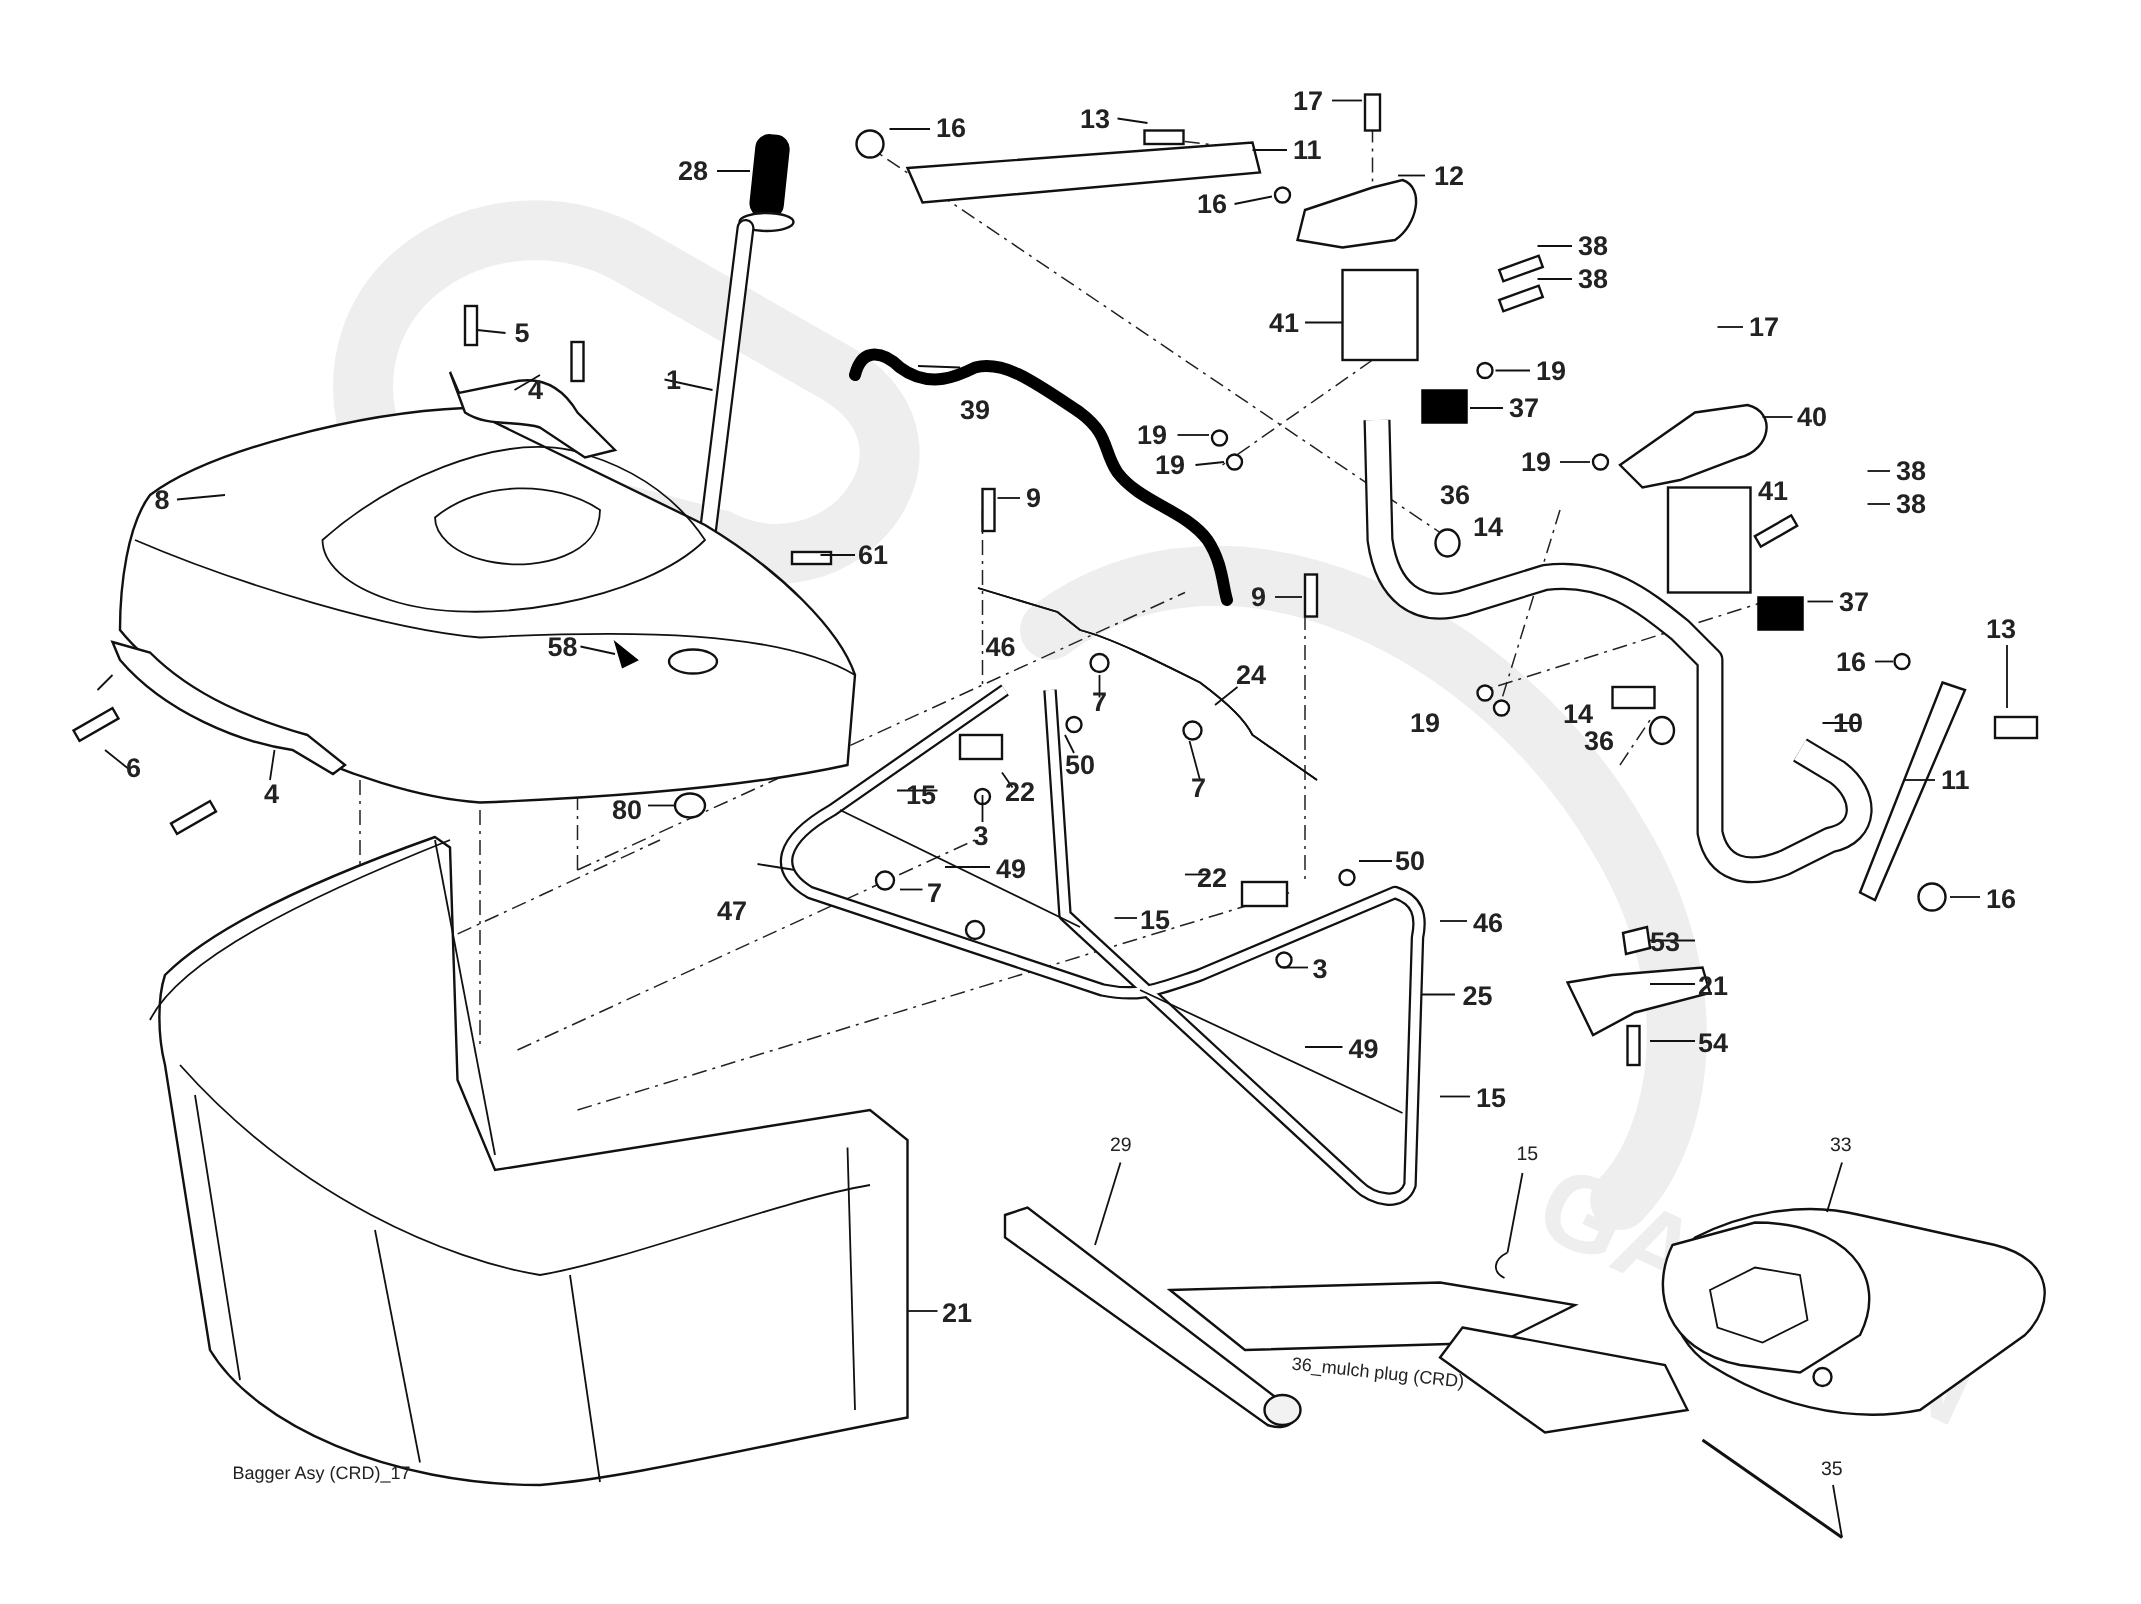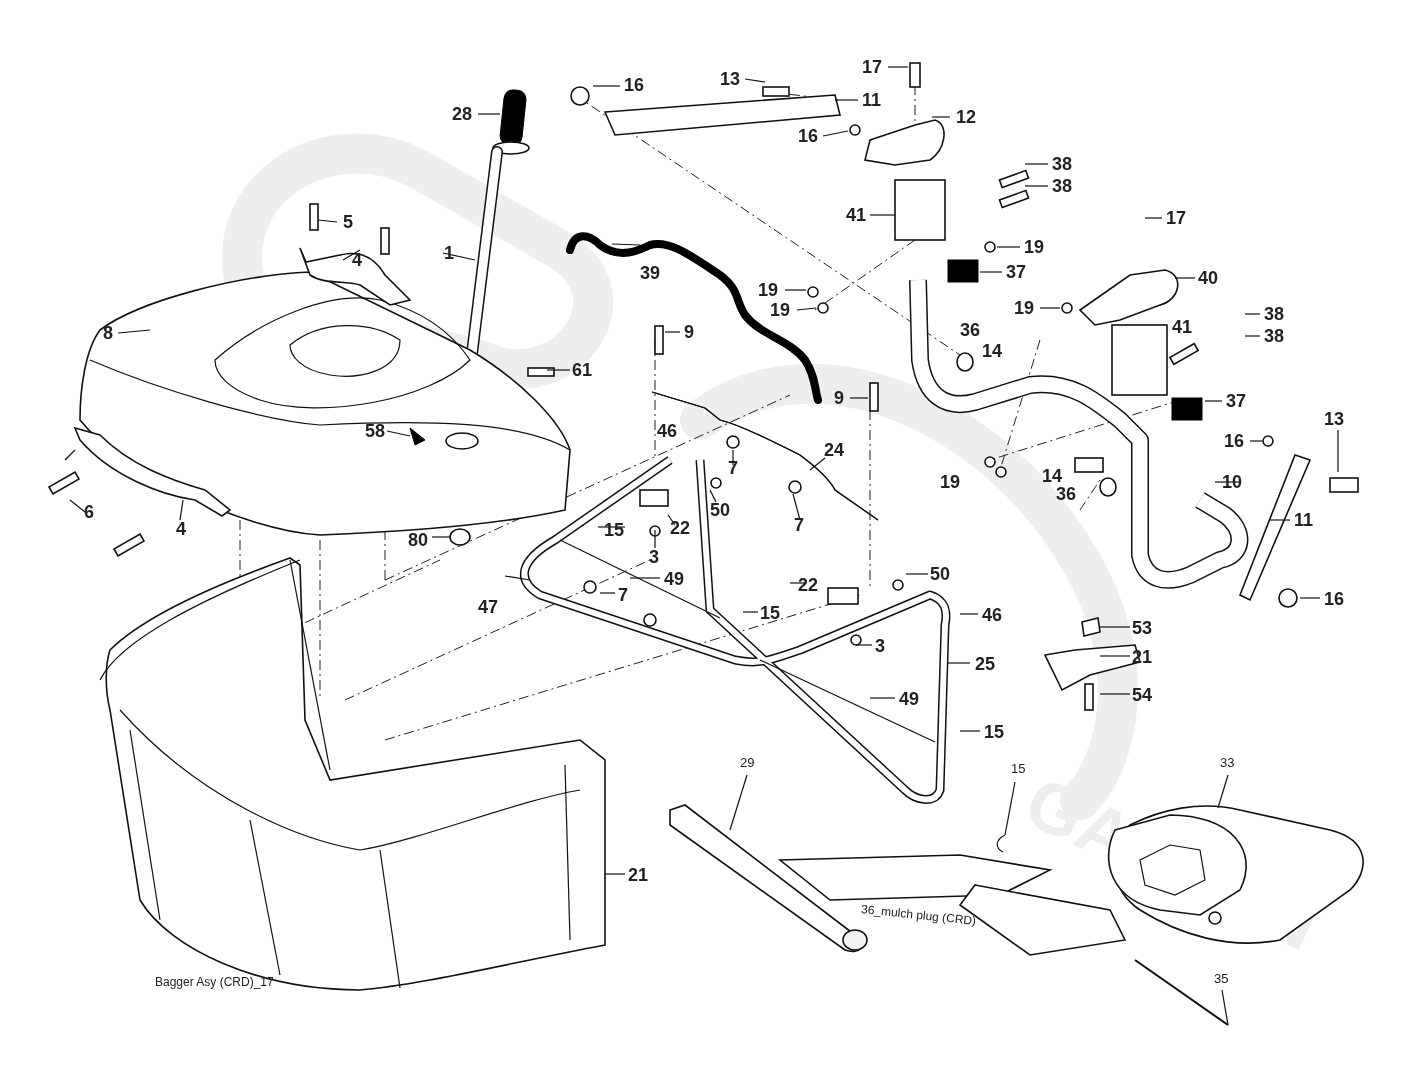--- a/index.html
+++ b/index.html
@@ -290,21 +290,21 @@
 <div class="lbl" style="left:408px;top:531px">80</div>
 <div class="lbl" style="left:649px;top:548px">3</div>
 <div class="lbl" style="left:478px;top:598px">47</div>
 <div class="lbl" style="left:664px;top:570px">49</div>
 <div class="lbl" style="left:618px;top:586px">7</div>
 <div class="lbl" style="left:798px;top:576px">22</div>
 <div class="lbl" style="left:930px;top:565px">50</div>
 <div class="lbl" style="left:760px;top:604px">15</div>
 <div class="lbl" style="left:982px;top:606px">46</div>
 <div class="lbl" style="left:875px;top:637px">3</div>
-<div class="lbl" style="left:1132px;top:619px">53</div>
+<div class="lbl" style="left:1100px;top:619px">53</div>
 <div class="lbl" style="left:1132px;top:648px">21</div>
 <div class="lbl" style="left:975px;top:655px">25</div>
 <div class="lbl" style="left:1132px;top:686px">54</div>
 <div class="lbl" style="left:899px;top:690px">49</div>
 <div class="lbl" style="left:984px;top:723px">15</div>
 <div class="lbl" style="left:628px;top:866px">21</div>
 
 <div class="lbl-s" style="left:740px;top:756px">29</div>
 <div class="lbl-s" style="left:1011px;top:762px">15</div>
 <div class="lbl-s" style="left:1220px;top:756px">33</div>

